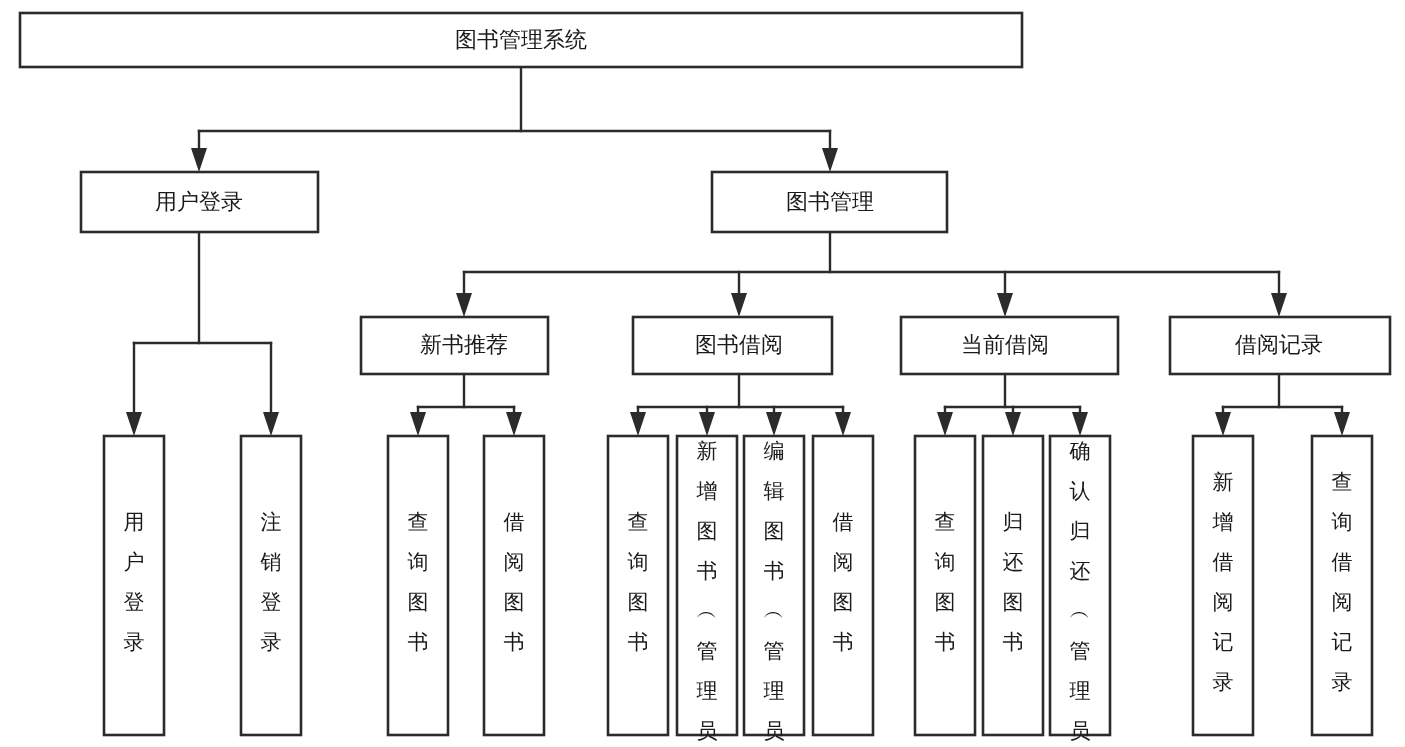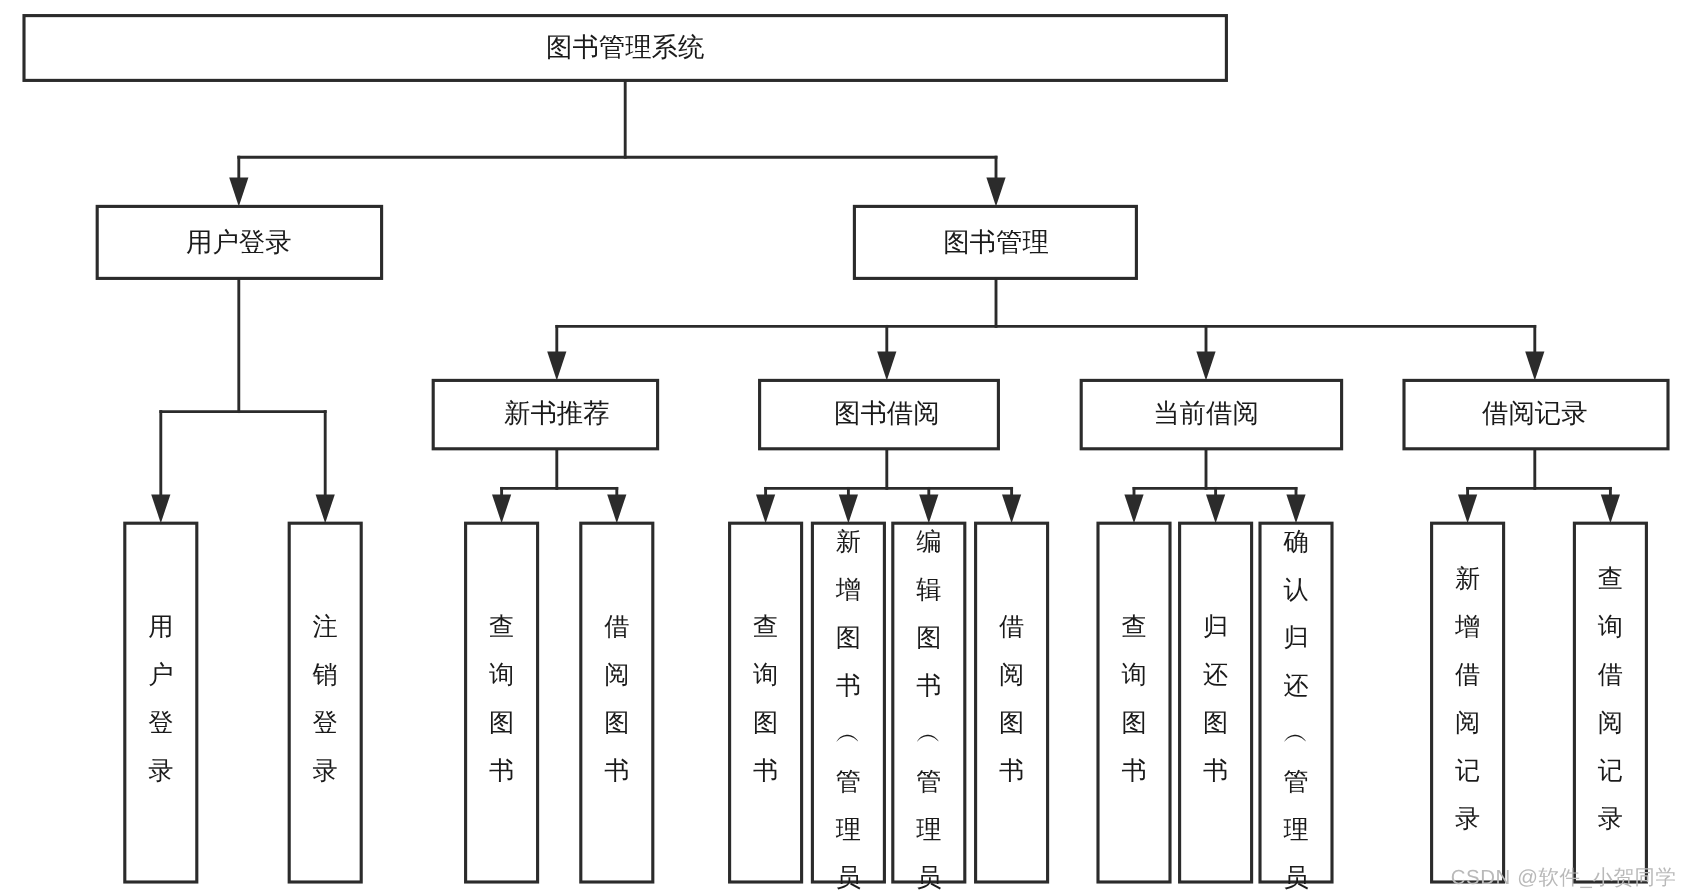--- a/index.html
+++ b/index.html
@@ -236,15 +236,14 @@
       <text class="node-label vertical-label" x="1223" y="583"><tspan x="1223" y="483">新</tspan><tspan x="1223" y="523">增</tspan><tspan x="1223" y="563">借</tspan><tspan x="1223" y="603">阅</tspan><tspan x="1223" y="643">记</tspan><tspan x="1223" y="683">录</tspan></text>
     </g>
 
     <g>
       <rect class="box-rect" x="1312" y="436" width="60" height="299"></rect>
       <text class="node-label vertical-label" x="1342" y="583"><tspan x="1342" y="483">查</tspan><tspan x="1342" y="523">询</tspan><tspan x="1342" y="563">借</tspan><tspan x="1342" y="603">阅</tspan><tspan x="1342" y="643">记</tspan><tspan x="1342" y="683">录</tspan></text>
     </g>
 
   </svg>
 
-  <div class="watermark">CSDN @软件_小贺同学</div>
 
 </div>
 
 </body></html>

